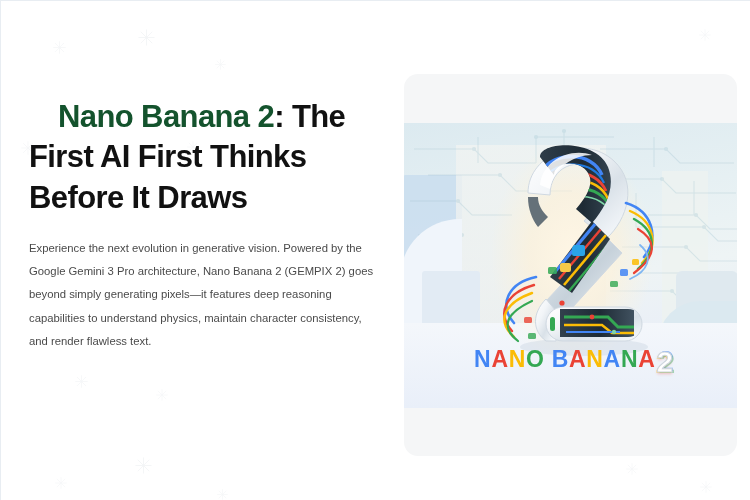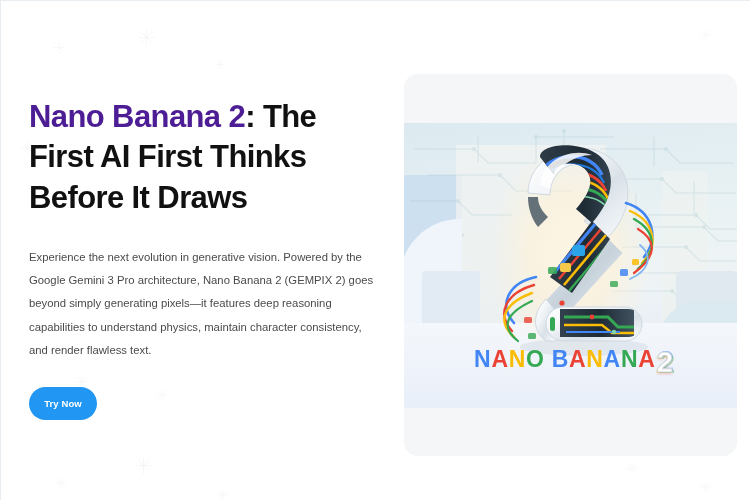--- a/index.html
+++ b/index.html
@@ -24,21 +24,21 @@
   
   #left-col { position:absolute; left:28px; top:96px; width:352px; }
 
   #headline {
     font-size:31px; line-height:1.30; font-weight:700;
     color:#111111; letter-spacing:-0.6px;
   }
   #headline .accent { color:#1a9cf5; }
 
   #subcopy {
-    margin-top:28px;
+    margin-top:19px;
     font-size:11.3px; line-height:2.06;
     color:#4a4a4a; width:348px;
   }
 
   #cta-button {
     margin-top:25px;
     display:inline-flex; align-items:center; justify-content:center;
     width:68px; height:33px;
     background:#2196f3; color:#ffffff;
     border:none; border-radius:17px;
@@ -235,26 +235,25 @@
             <path d="M3.6 3.6 L16.4 16.4"></path>
             <path d="M16.4 3.6 L3.6 16.4"></path>
           </g>
         </svg>
       </div>
     </div>
 
   <div id="left-col">
 
     <h1 id="headline" style="color: rgb(17, 17, 17);">
-      <span class="accent" style="color: #4c1d95;">Nano Banana 2</span><span>: The First AI First Thinks Before It Draws</span>
+      <span class="accent" style="color: #14532d; margin-left: 29px;">Nano Banana 2</span><span>: The First AI First Thinks Before It Draws</span>
     </h1>
 
     <p id="subcopy">Experience the next evolution in generative vision. Powered by the Google Gemini 3 Pro architecture, Nano Banana 2 (GEMPIX 2) goes beyond simply generating pixels—it features deep reasoning capabilities to understand physics, maintain character consistency, and render flawless text.</p>
 
-    <button id="cta-button" style="background: rgb(33, 150, 243); color: rgb(255, 255, 255);">Try Now</button>
   </div>
 
   <div id="media-card" style="background: rgb(245, 246, 247);">
 
     <div id="media-frame">
 
       <div class="bd" id="bd-left-wall"></div>
       <div class="bd" id="bd-mid-panel"></div>
       <div class="bd" id="bd-right-col"></div>
 

